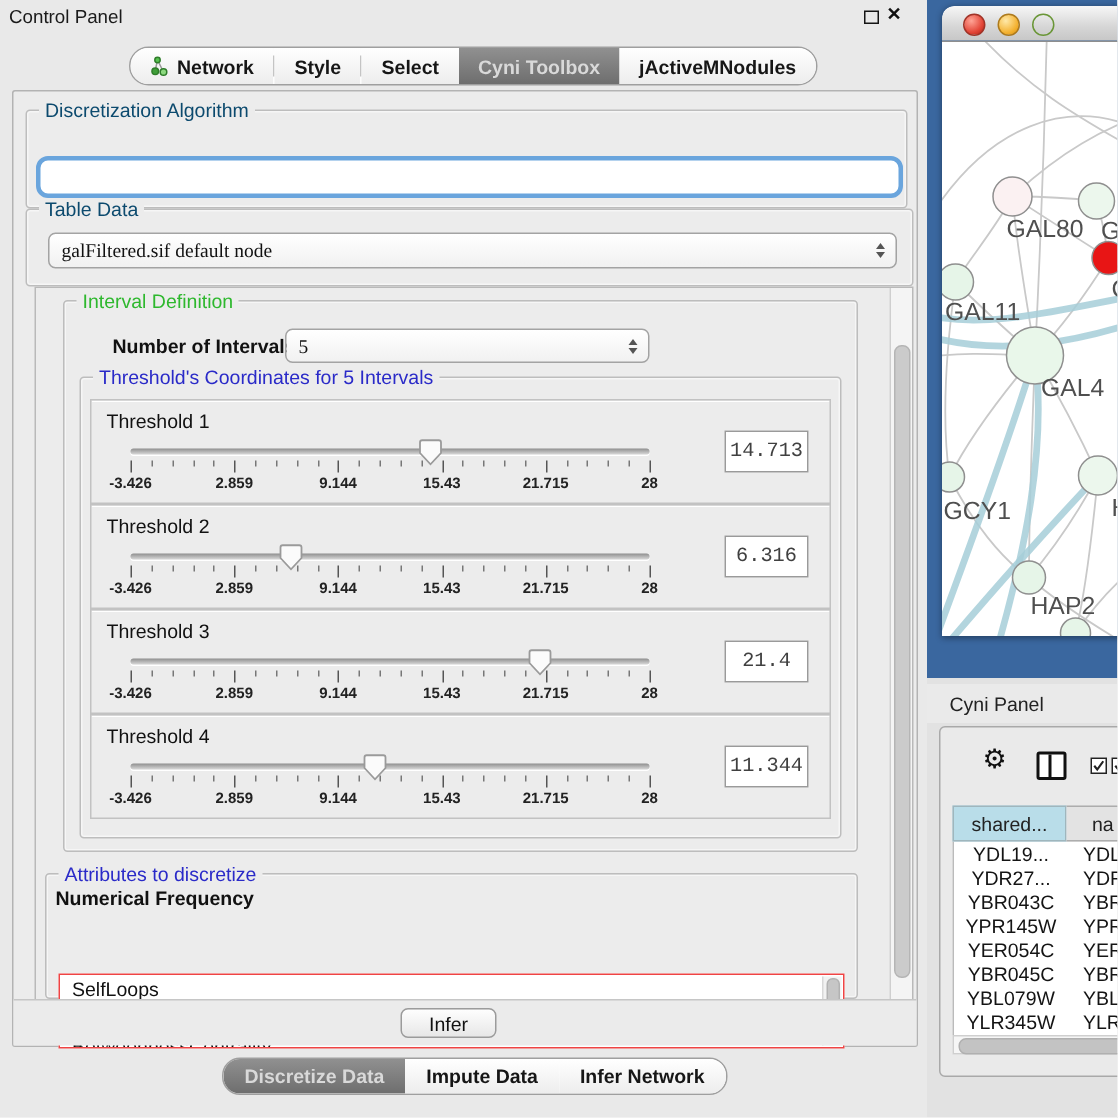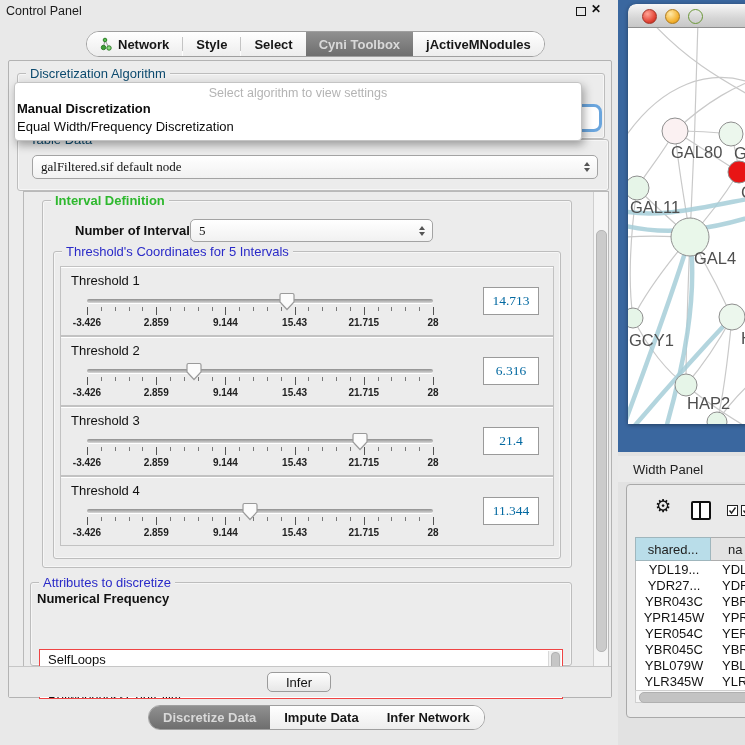--- a/index.html
+++ b/index.html
@@ -13,21 +13,21 @@
   .tab-bar{position:absolute;left:86px;top:31px;height:24px;display:flex;align-items:stretch;
            border:1px solid #9f9f9f;border-radius:13px;overflow:hidden;background:#fdfdfd;}
   .tab{display:flex;align-items:center;gap:5px;padding:0 13px;font-size:13px;font-weight:bold;color:#161616;
        background:linear-gradient(#ffffff,#ededed);}
   .tab.sel{background:linear-gradient(#909090,#6e6e6e);color:#d9d9d9;}
   .tab-sep{width:1px;background:#c4c4c4;margin:5px 0;}
   .outer-panel{position:absolute;left:8px;top:60px;width:602px;height:636px;background:#ececec;
                border:1px solid #b3b3b3;border-radius:2px;}
   .groupbox{position:absolute;border:1px solid #bdbdbd;border-radius:3px;box-shadow:inset 0 0 0 1px rgba(255,255,255,.55);}
   .glabel{position:absolute;top:-8px;left:8px;background:#ececec;padding:0 4px;font-size:13px;color:#0c4a6e;white-space:nowrap;}
-  .glabel.green{color:#2eb82e;font-weight:bold;}
+  .glabel.green{color:#2eb82e;}
   .glabel.blue{color:#2a2ac8;}
   .disc-group{left:8px;top:12px;width:586px;height:64px;}
   .focus-combo{position:absolute;left:6px;top:30px;width:572px;height:22px;background:#fff;
                border:3px solid #6aa5dd;border-radius:8px;z-index:1;}
   .popup{position:absolute;left:5px;top:21px;width:566px;height:57px;background:#fff;border:1px solid #c4c4c4;
          border-radius:4px;box-shadow:2px 4px 10px rgba(0,0,0,.35);z-index:5;}
   .popup-hint{margin-top:3px;text-align:center;font-size:12.5px;color:#b4b4b4;}
   .popup-item{font-size:13px;color:#0c0c0c;padding:0 2px;line-height:18px;}
   .popup-item.bold{font-weight:bold;}
   .combo{position:absolute;background:linear-gradient(#ffffff,#f1f1f1);border:1px solid #a3a3a3;border-radius:5px;
@@ -50,21 +50,21 @@
   .slider{position:absolute;left:26px;top:24px;width:346px;height:40px;}
   .track{position:absolute;left:0;top:8px;width:100%;height:4px;border-radius:2px;
          background:linear-gradient(#8e8e8e,#d9d9d9);box-shadow:0 1px 0 #fff;}
   .thumb{position:absolute;top:1px;margin-left:-8px;line-height:0;}
   .ticks{position:absolute;left:0;top:16px;width:100%;height:8px;}
   .tk{position:absolute;top:0;width:1px;height:4px;background:#777;}
   .tk.mj{height:8px;background:#555;}
   .tlabels{position:absolute;left:0;top:26px;width:100%;height:12px;}
   .tl{position:absolute;transform:translateX(-50%);font-size:10px;font-weight:bold;color:#222;white-space:nowrap;}
   .tval{position:absolute;right:14px;top:20px;width:50px;height:24px;border:1px solid #9a9a9a;background:#fff;
-        font-size:13.5px;text-align:center;font-family:Liberation Serif, serif;color:#0369a1;}
+        font-size:13.5px;text-align:center;font-family:Liberation Mono, monospace;color:#404040;}
   .attrs-group{left:6px;top:390px;width:540px;height:82px;}
   .attr-title{position:absolute;left:6px;top:8px;font-size:13px;font-weight:bold;color:#111;}
   .attr-list{position:absolute;left:8px;top:26px;width:522px;height:48px;background:#fff;border:1px solid #ef4444;overflow:hidden;margin-top:40px;}
   .attr-item{font-size:13px;line-height:19px;padding-left:8px;color:#111;}
   .attr-scroll{position:absolute;right:1px;top:1px;width:12px;height:46px;background:#f2f2f2;border-left:1px solid #d8d8d8;}
   .attr-thumb{position:absolute;left:2px;top:1px;width:7px;height:30px;border-radius:4px;background:#c6c6c6;border:1px solid #b2b2b2;}
   .apply-bar{position:absolute;left:0;bottom:0;width:100%;height:30px;border-top:1px solid #c6c6c6;background:#ebebeb;}
   .apply-btn{position:absolute;left:258px;top:5px;width:64px;height:20px;border:1px solid #9b9b9b;border-radius:5px;
              background:linear-gradient(#fefefe,#e7e7e7);font-size:13px;font-family:"Liberation Sans",sans-serif;color:#111;}
   .bottom-tabs{position:absolute;left:148px;top:705px;height:23px;display:flex;align-items:stretch;
@@ -145,25 +145,20 @@
         </div>
       </div>
 
     <div class="outer-panel">
 
       <div class="groupbox disc-group">
         <span class="glabel">Discretization Algorithm</span>
         <div class="focus-combo"></div>
       </div>
 
-      <div class="popup">
-        <div class="popup-hint">Select algorithm to view settings</div>
-        <div class="popup-item bold">Manual Discretization</div>
-        <div class="popup-item">Equal Width/Frequency Discretization</div>
-      </div>
 
       <div class="groupbox tabledata-group">
         <span class="glabel">Table Data</span>
         <div class="combo td-combo">
           <span>galFiltered.sif default node</span>
           <span class="spin">
               <i class="up"></i>
               <i class="down"></i>
             </span>
         </div>
@@ -456,21 +451,21 @@
             <text x="1" y="318" font-size="16.5" fill="#4f4f4f">GCY1</text>
             <text x="113" y="316" font-size="16.5" fill="#4f4f4f">H</text>
             <text x="59" y="381" font-size="16.5" fill="#4f4f4f">HAP2</text>
           </svg>
       </div>
     </div>
   </div>
 
   <div class="table-region">
     <div class="tp-header">
-      <span class="tp-title">Width Panel</span>
+      <span class="tp-title">Cyni Panel</span>
     </div>
     <div class="tp-panel">
       <span class="gear">⚙</span>
       <span class="col-icon"></span>
       <span class="cbx" style="left:100px;">
         <svg width="9" height="9" viewBox="0 0 9 9">
             <polyline points="1.5,4.5 3.5,7 7.5,1.5" fill="none" stroke="#222" stroke-width="1.4"></polyline>
           </svg>
       </span>
       <span class="cbx" style="left:114px;">

